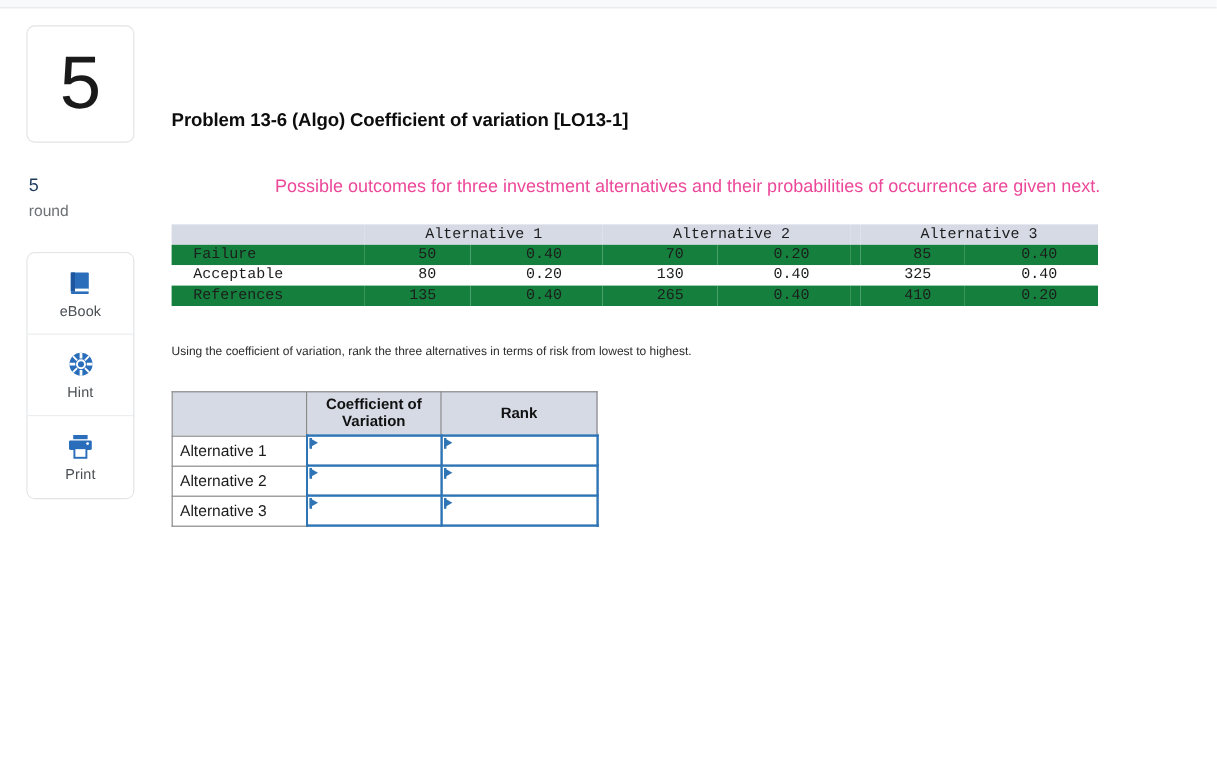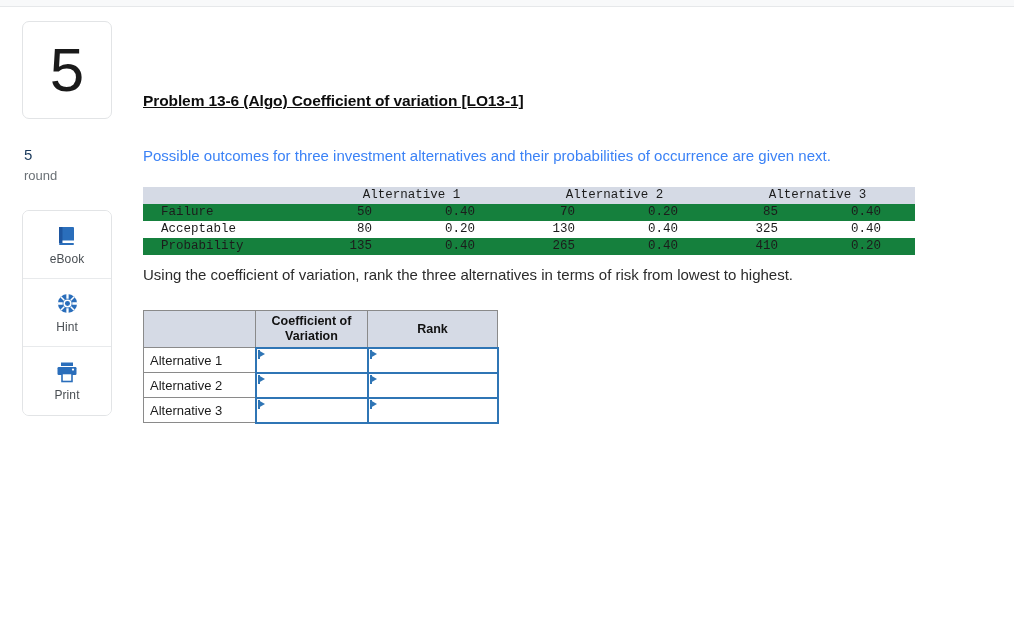--- a/index.html
+++ b/index.html
@@ -57,25 +57,24 @@
   }
   .tool-item .ic { height: 26px; display:flex; align-items:center; justify-content:center; }
 
   
   .main { position: absolute; left: 143px; top: 0; width: 860px; }
 
   .ptitle {
     margin-top: 92px;
     font-size: 15.5px; font-weight: bold; color: #0d0d0d;
     letter-spacing: -.1px;
-    text-decoration: underline;
   }
 
   .lead {
-    margin-top: 36px; font-size: 15px; color: #3b82f6; line-height: 1.3;
+    margin-top: 36px; font-size: 15px; color: #ec4899; line-height: 1.3; text-align: center;
   }
 
   
   .gtable {
     margin-top: 21px;
     border-collapse: collapse;
     font-family: "Liberation Mono", "DejaVu Sans Mono", monospace;
     font-size: 12.5px; color: #1c1c1c;
     width: 772px;
   }
@@ -91,21 +90,21 @@
   }
   .gtable tbody tr { height: 17px; }
   .gtable tbody tr.odd  { background: #15803d; }
   .gtable tbody tr.even { background: #ffffff; }
   .gtable td.lbl { text-align: left; padding-left: 18px; }
   .gtable td.val { text-align: right; padding-right: 28px; }
   .gtable td.val.p { padding-right: 34px; }
   .gtable .spacer { width: 8px; }
 
   
-  .instr { margin-top: 10px; font-size: 15px; color: #2b2b2b; line-height: 1.32; }
+  .instr { margin-top: 32px; font-size: 10px; color: #2b2b2b; line-height: 1.32; }
   .note  { margin-top: 2px; font-size: 14.5px; color: #c00000; font-weight: bold; line-height: 1.32; }
 
   
   .atable-wrap { margin-top: 26px; }
   .atable {
     border-collapse: collapse;
     table-layout: fixed;
     font-family: "Liberation Sans", sans-serif;
   }
   .atable col.c1 { width: 112px; }
@@ -248,21 +247,21 @@
           <td class="val">80</td>
           <td class="val p">0.20</td>
           <td class="spacer"></td>
           <td class="val">130</td>
           <td class="val p">0.40</td>
           <td class="spacer"></td>
           <td class="val">325</td>
           <td class="val p">0.40</td>
         </tr>
         <tr class="odd">
-          <td class="lbl">Probability</td>
+          <td class="lbl">References</td>
           <td class="val">135</td>
           <td class="val p">0.40</td>
           <td class="spacer"></td>
           <td class="val">265</td>
           <td class="val p">0.40</td>
           <td class="spacer"></td>
           <td class="val">410</td>
           <td class="val p">0.20</td>
         </tr>
       </tbody>

